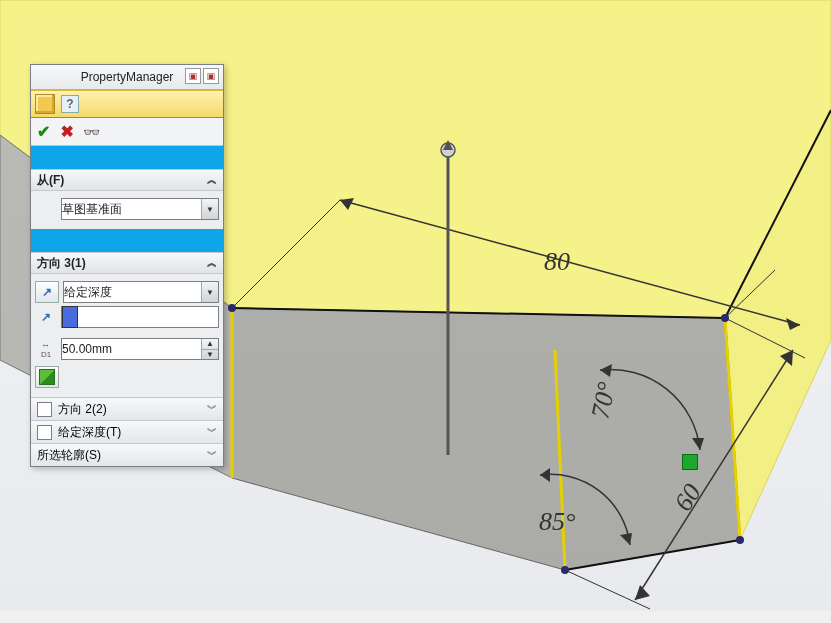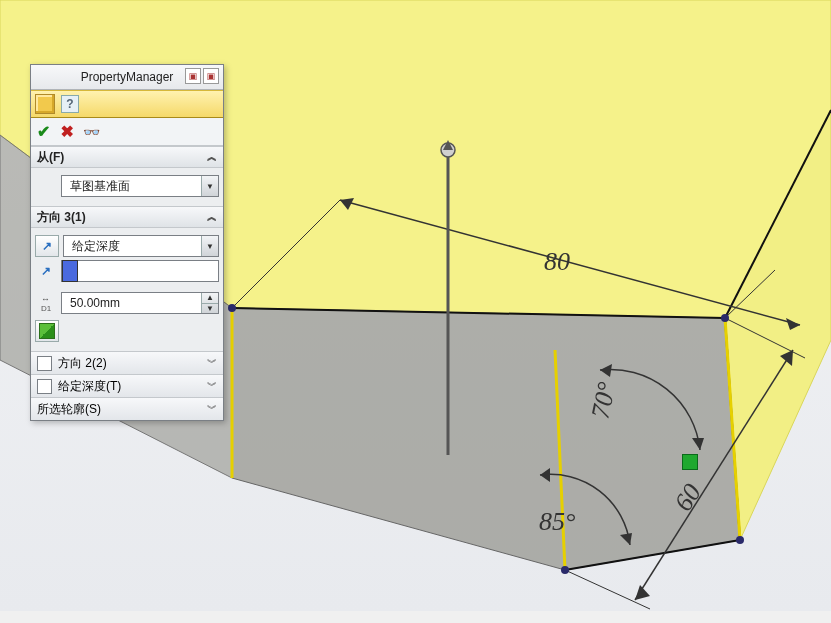--- a/index.html
+++ b/index.html
@@ -112,20 +112,21 @@
     display: flex;
     align-items: center;
     height: 20px;
     background: linear-gradient(180deg,#f7f8fa,#dfe3e7);
     border-top: 1px solid #c4c8cc;
     border-bottom: 1px solid #c4c8cc;
     padding: 0 6px;
     font-weight: bold;
     color: #222;
     position: relative;
+    margin-top: 23px;
   }
   .section-header .chev {
     position: absolute;
     right: 6px;
     font-size: 10px;
     color: #555;
   }
   .section-body {
     padding: 4px 4px 6px 4px;
     background: #eceef0;
@@ -153,21 +154,21 @@
     background: linear-gradient(135deg,#5abf3a 50%,#2a8f1a 50%);
     border: 1px solid #2a6f1a;
   }
   .combo, .text-input, .spinner-input {
     flex: 1;
     height: 20px;
     background: #fff;
     border: 1px solid #7a7f85;
     display: flex;
     align-items: center;
-    padding: 0 8px;
+    padding: 0 0;
     font-size: 12px;
     color: #222;
     position: relative;
   }
   .combo .caret, .spinner-input .spin {
     position: absolute;
     right: 0;
     top: 0;
     bottom: 0;
     width: 16px;

